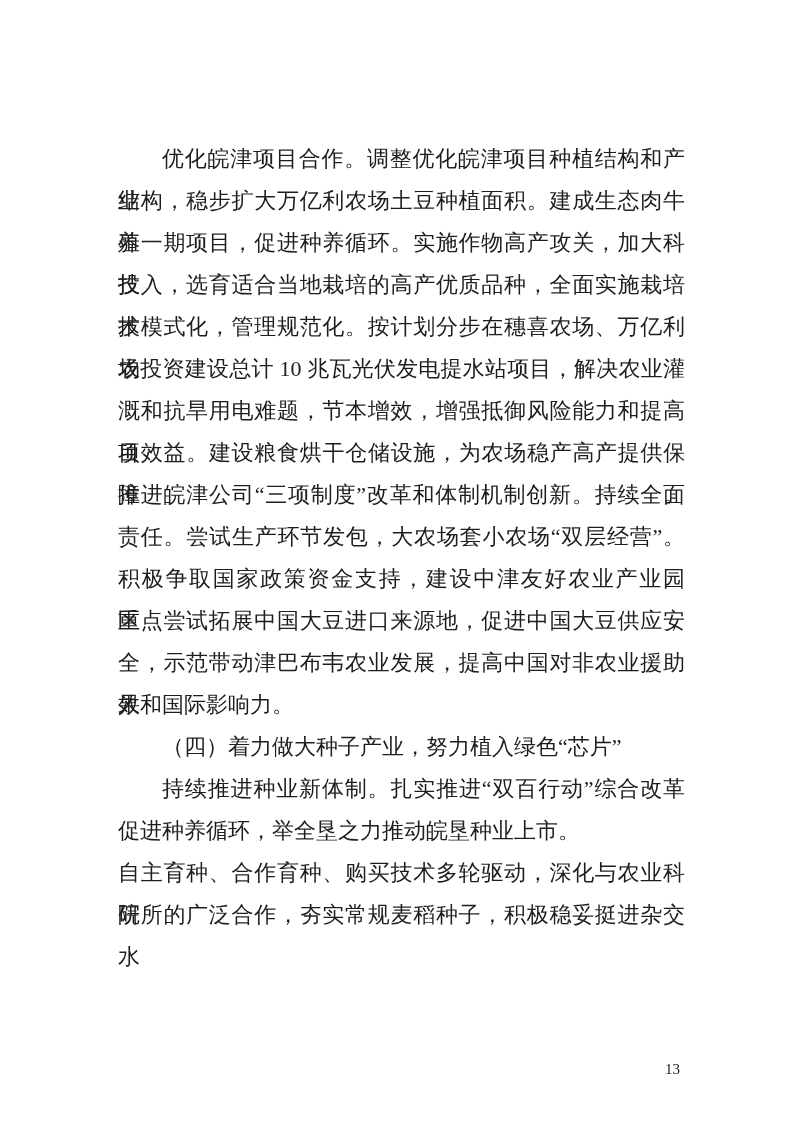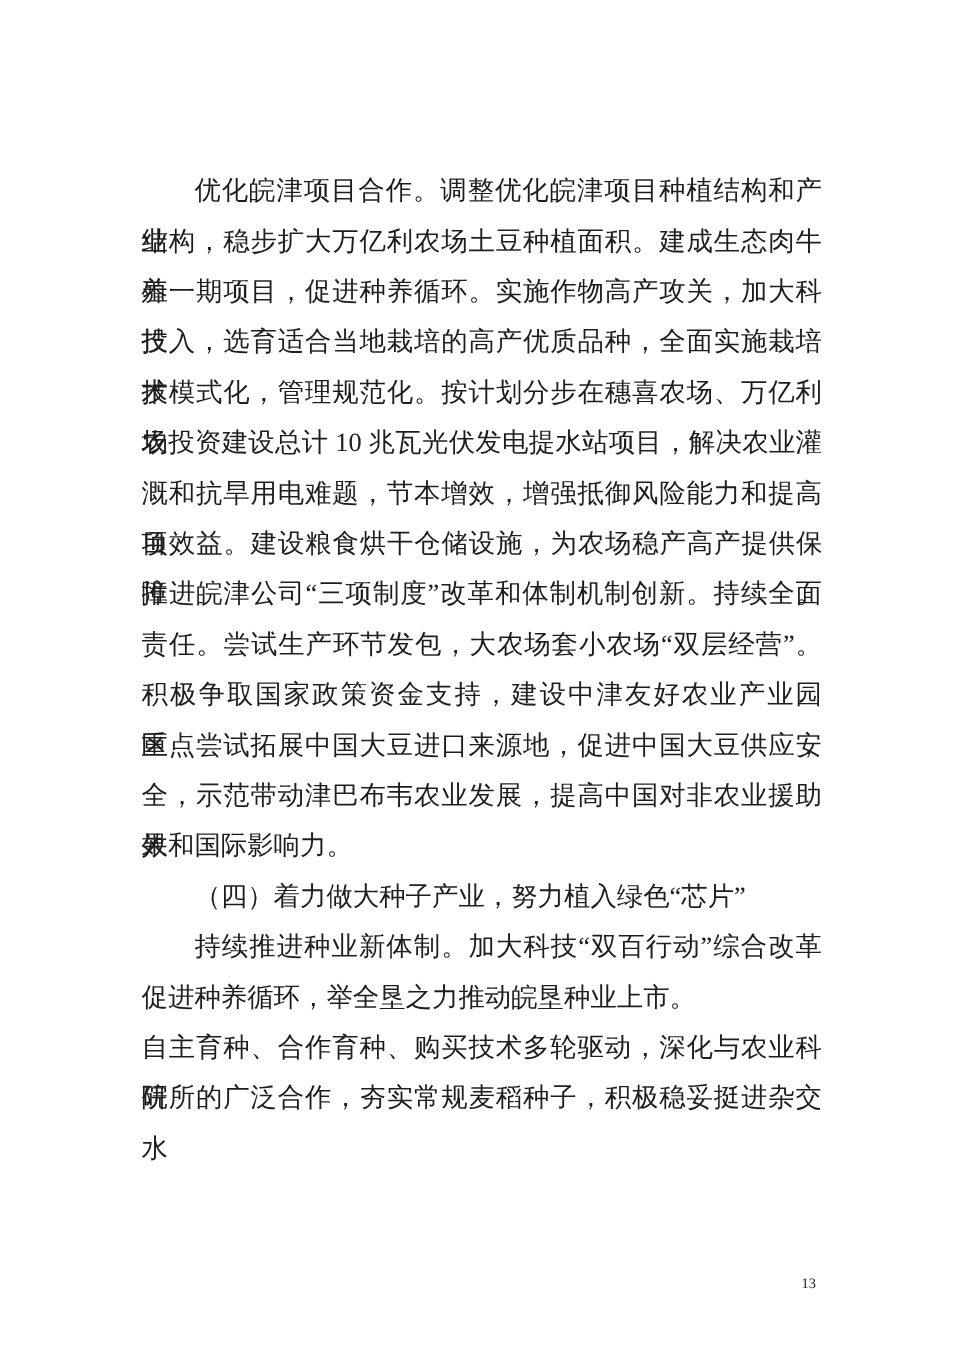--- a/index.html
+++ b/index.html
@@ -48,21 +48,21 @@
   .line.tight {
     letter-spacing: -0.25px;
   }
   .heading {
     font-weight: normal; 
   }
   .footer-pagenum {
     position: absolute;
     right: 118px;
     top: 1021px;
-    font-size: 12px;
+    font-size: 15px;
     line-height: 19px;
     color: #222222;
     font-family: "Liberation Serif", "DejaVu Serif", serif;
   }
 </style>
 </head>
 <body>
 
 <div class="page">
 
@@ -75,21 +75,21 @@
     <div class="line">场投资建设总计 10 兆瓦光伏发电提水站项目，解决农业灌</div>
     <div class="line">溉和抗旱用电难题，节本增效，增强抵御风险能力和提高项</div>
     <div class="line tight">目效益。建设粮食烘干仓储设施，为农场稳产高产提供保障。</div>
     <div class="line">推进皖津公司“三项制度”改革和体制机制创新。持续全面</div>
     <div class="line">责任。尝试生产环节发包，大农场套小农场“双层经营”。</div>
     <div class="line">积极争取国家政策资金支持，建设中津友好农业产业园区，</div>
     <div class="line">重点尝试拓展中国大豆进口来源地，促进中国大豆供应安</div>
     <div class="line">全，示范带动津巴布韦农业发展，提高中国对非农业援助效</div>
     <div class="line end">果和国际影响力。</div>
     <div class="line end indent heading">（四）着力做大种子产业，努力植入绿色“芯片”</div>
-    <div class="line indent">持续推进种业新体制。加大科技“双百行动”综合改革</div>
+    <div class="line indent">持续推进种业新体制。扎实推进“双百行动”综合改革</div>
     <div class="line end">促进种养循环，举全垦之力推动皖垦种业上市。</div>
     <div class="line">自主育种、合作育种、购买技术多轮驱动，深化与农业科研</div>
     <div class="line">院所的广泛合作，夯实常规麦稻种子，积极稳妥挺进杂交水</div>
   </div>
 
   <div class="footer-pagenum">13</div>
 
 </div>
 
 </body></html>

